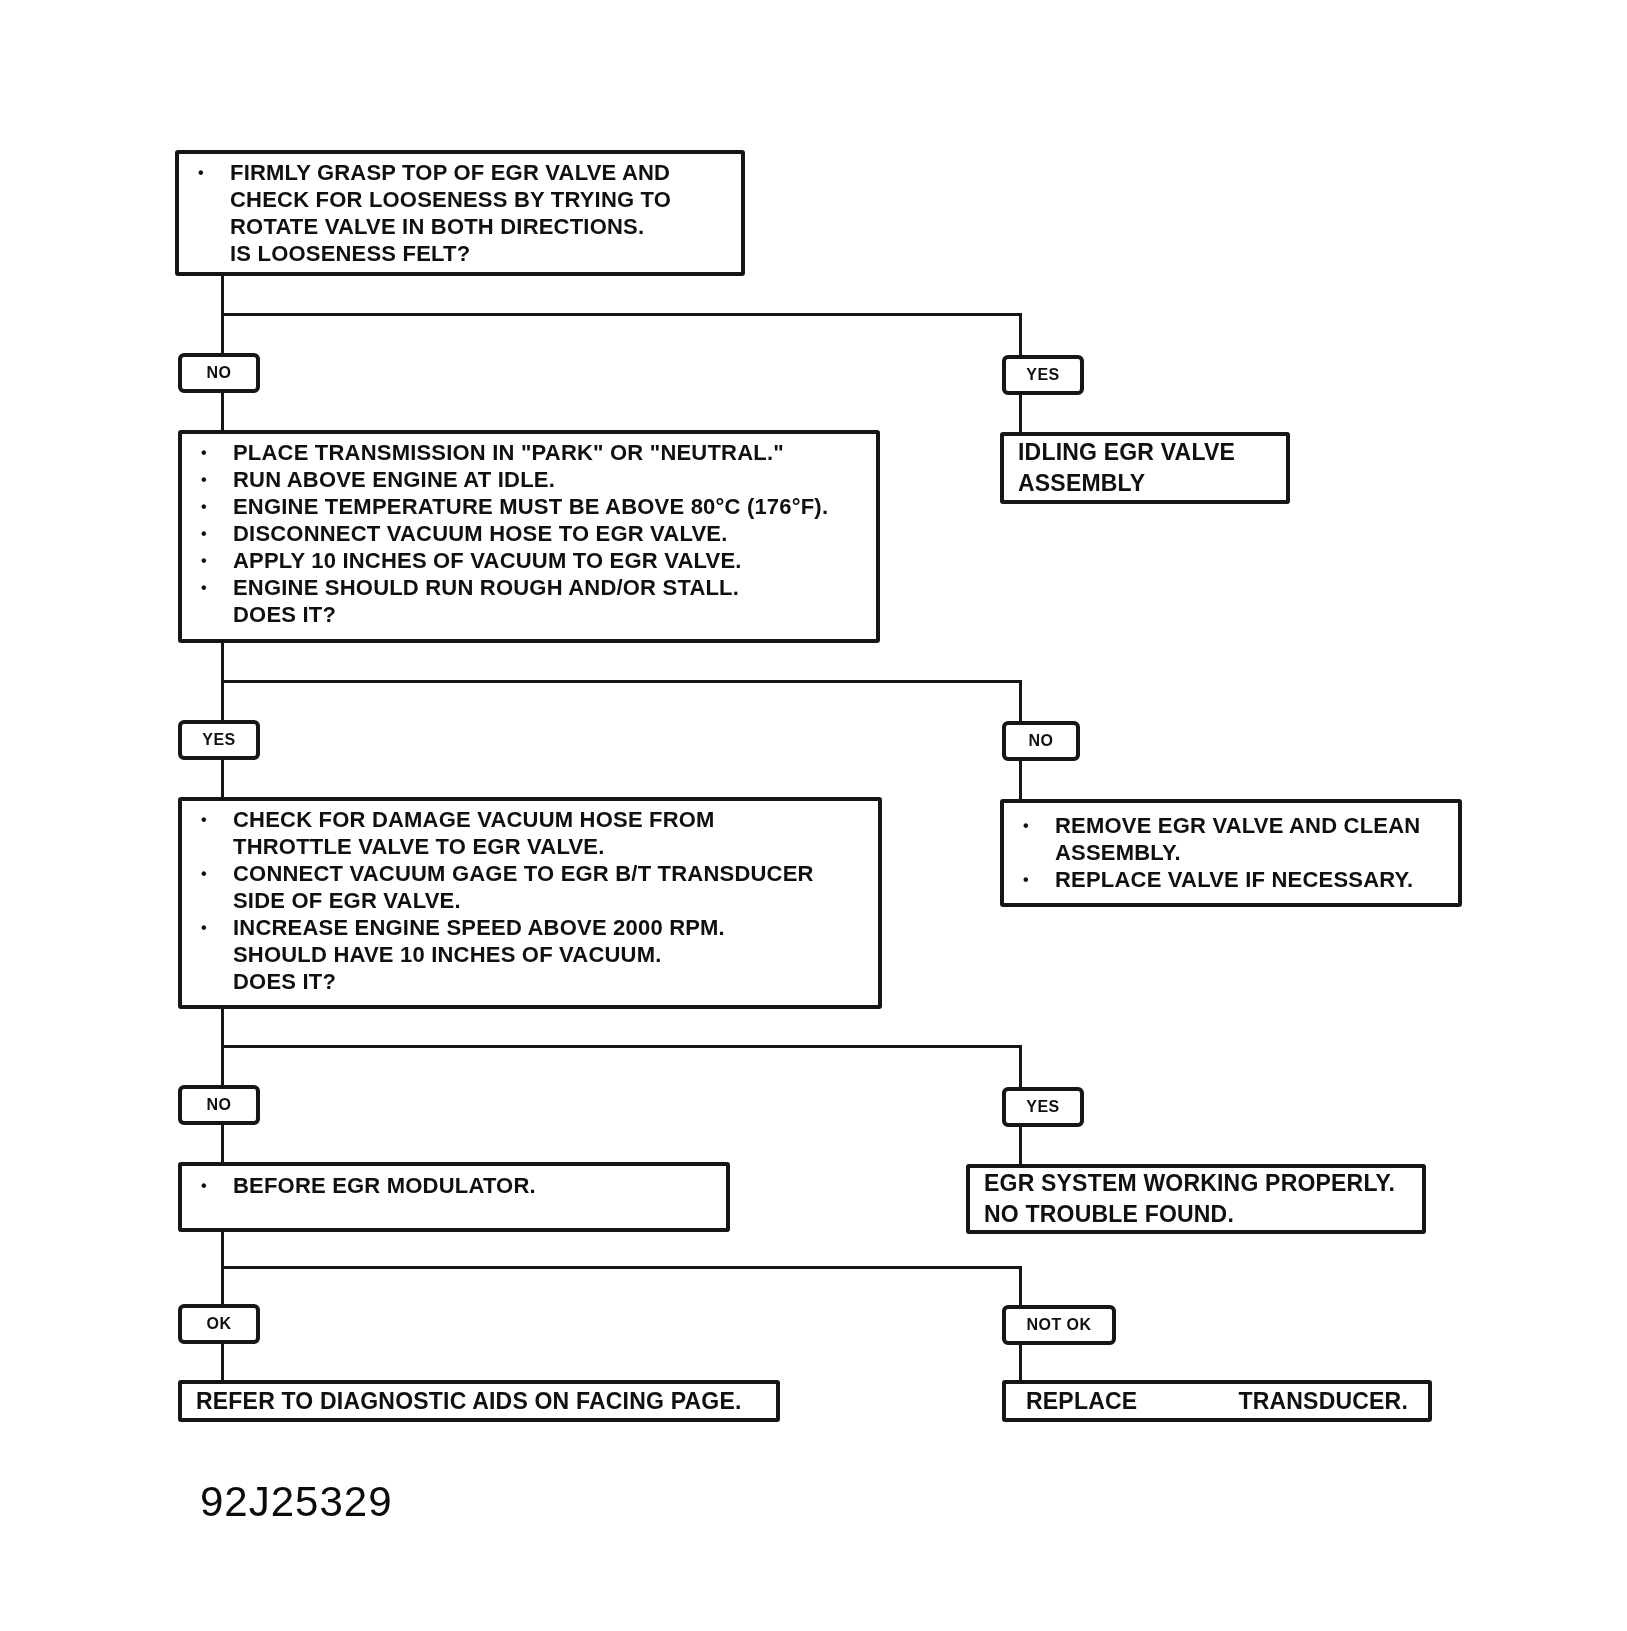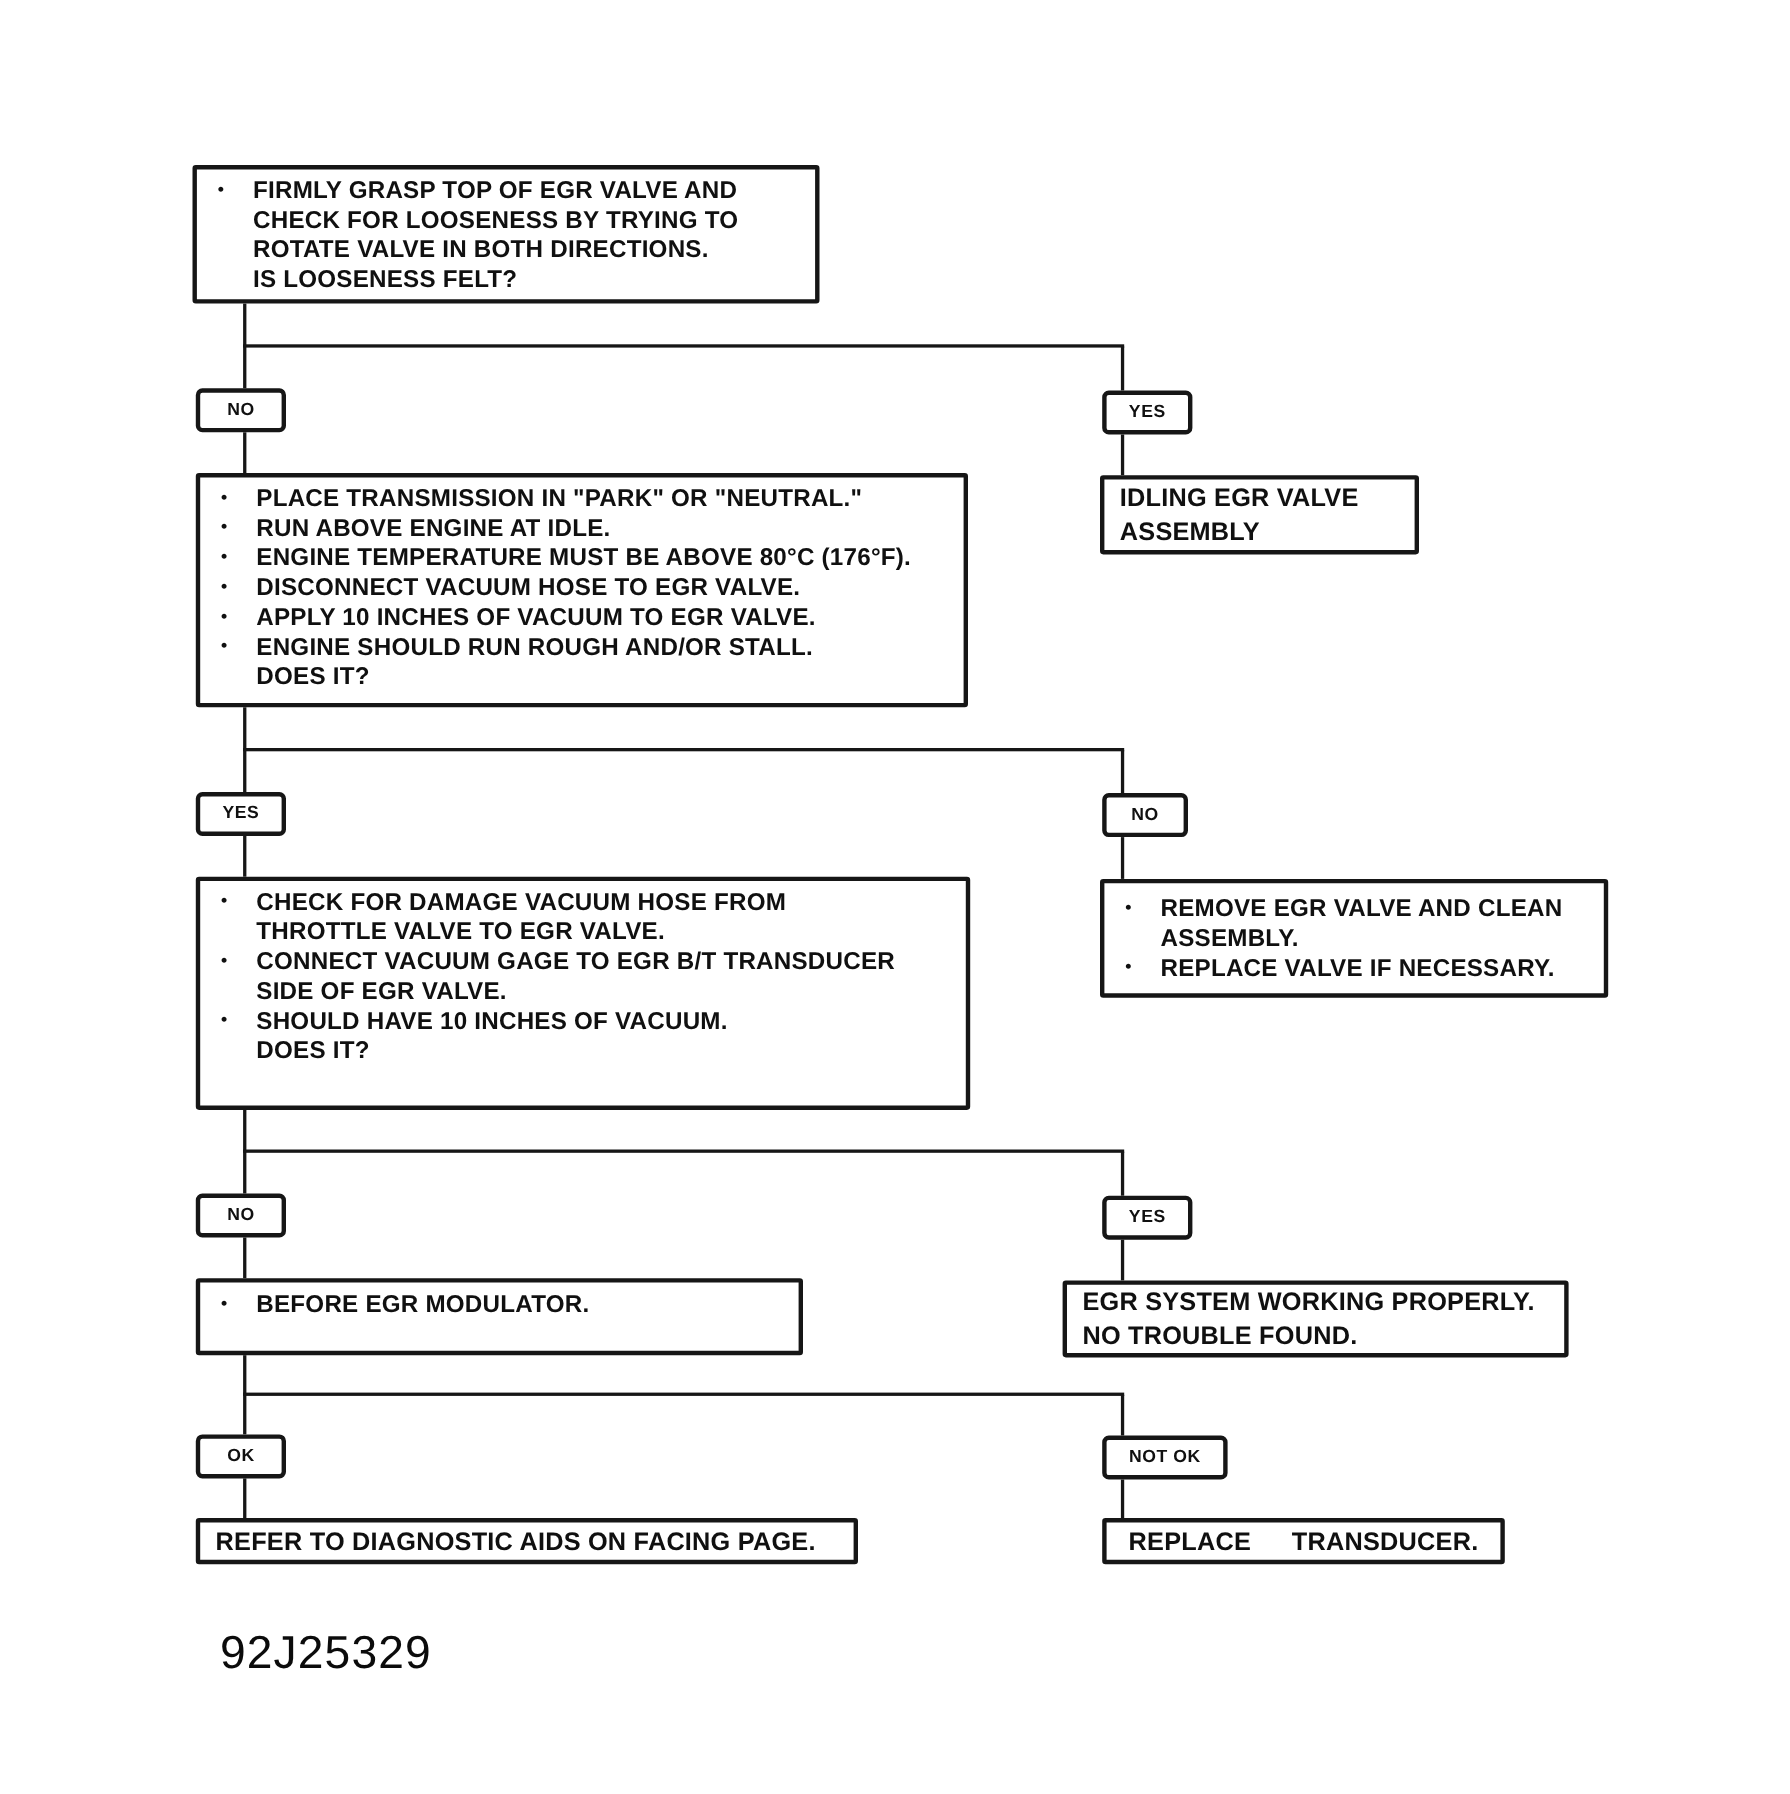--- a/index.html
+++ b/index.html
@@ -145,20 +145,21 @@
   <div class="bi">
     <span class="dot">•</span>
     <div class="bt">
       <div>CONNECT VACUUM GAGE TO EGR B/T TRANSDUCER</div>
       <div>SIDE OF EGR VALVE.</div>
     </div>
   </div>
   <div class="bi">
     <span class="dot">•</span>
     <div class="bt">
+      <div>INCREASE ENGINE SPEED ABOVE 2000 RPM.</div>
       <div>SHOULD HAVE 10 INCHES OF VACUUM.</div>
       <div>DOES IT?</div>
     </div>
   </div>
 </div>
 
 <div class="box decision" style="left:178px;top:1085px;width:82px;height:40px">NO</div>
 <div class="box decision" style="left:1002px;top:1087px;width:82px;height:40px">YES</div>
 
 <div class="box term" style="left:966px;top:1164px;width:460px;height:70px">
@@ -175,18 +176,18 @@
   </div>
 </div>
 
 <div class="box decision" style="left:178px;top:1304px;width:82px;height:40px">OK</div>
 <div class="box decision" style="left:1002px;top:1305px;width:114px;height:40px">NOT OK</div>
 
 <div class="box term" style="left:178px;top:1380px;width:602px;height:42px">
   <div>REFER TO DIAGNOSTIC AIDS ON FACING PAGE.</div>
 </div>
 
-<div class="box term spread" style="left:1002px;top:1380px;width:366px;height:42px">
+<div class="box term spread" style="left:1002px;top:1380px;width:430px;height:42px">
   <span>REPLACE</span>
   <span>TRANSDUCER.</span>
 </div>
 
 <div class="figcode">92J25329</div>
 
 </body></html>

